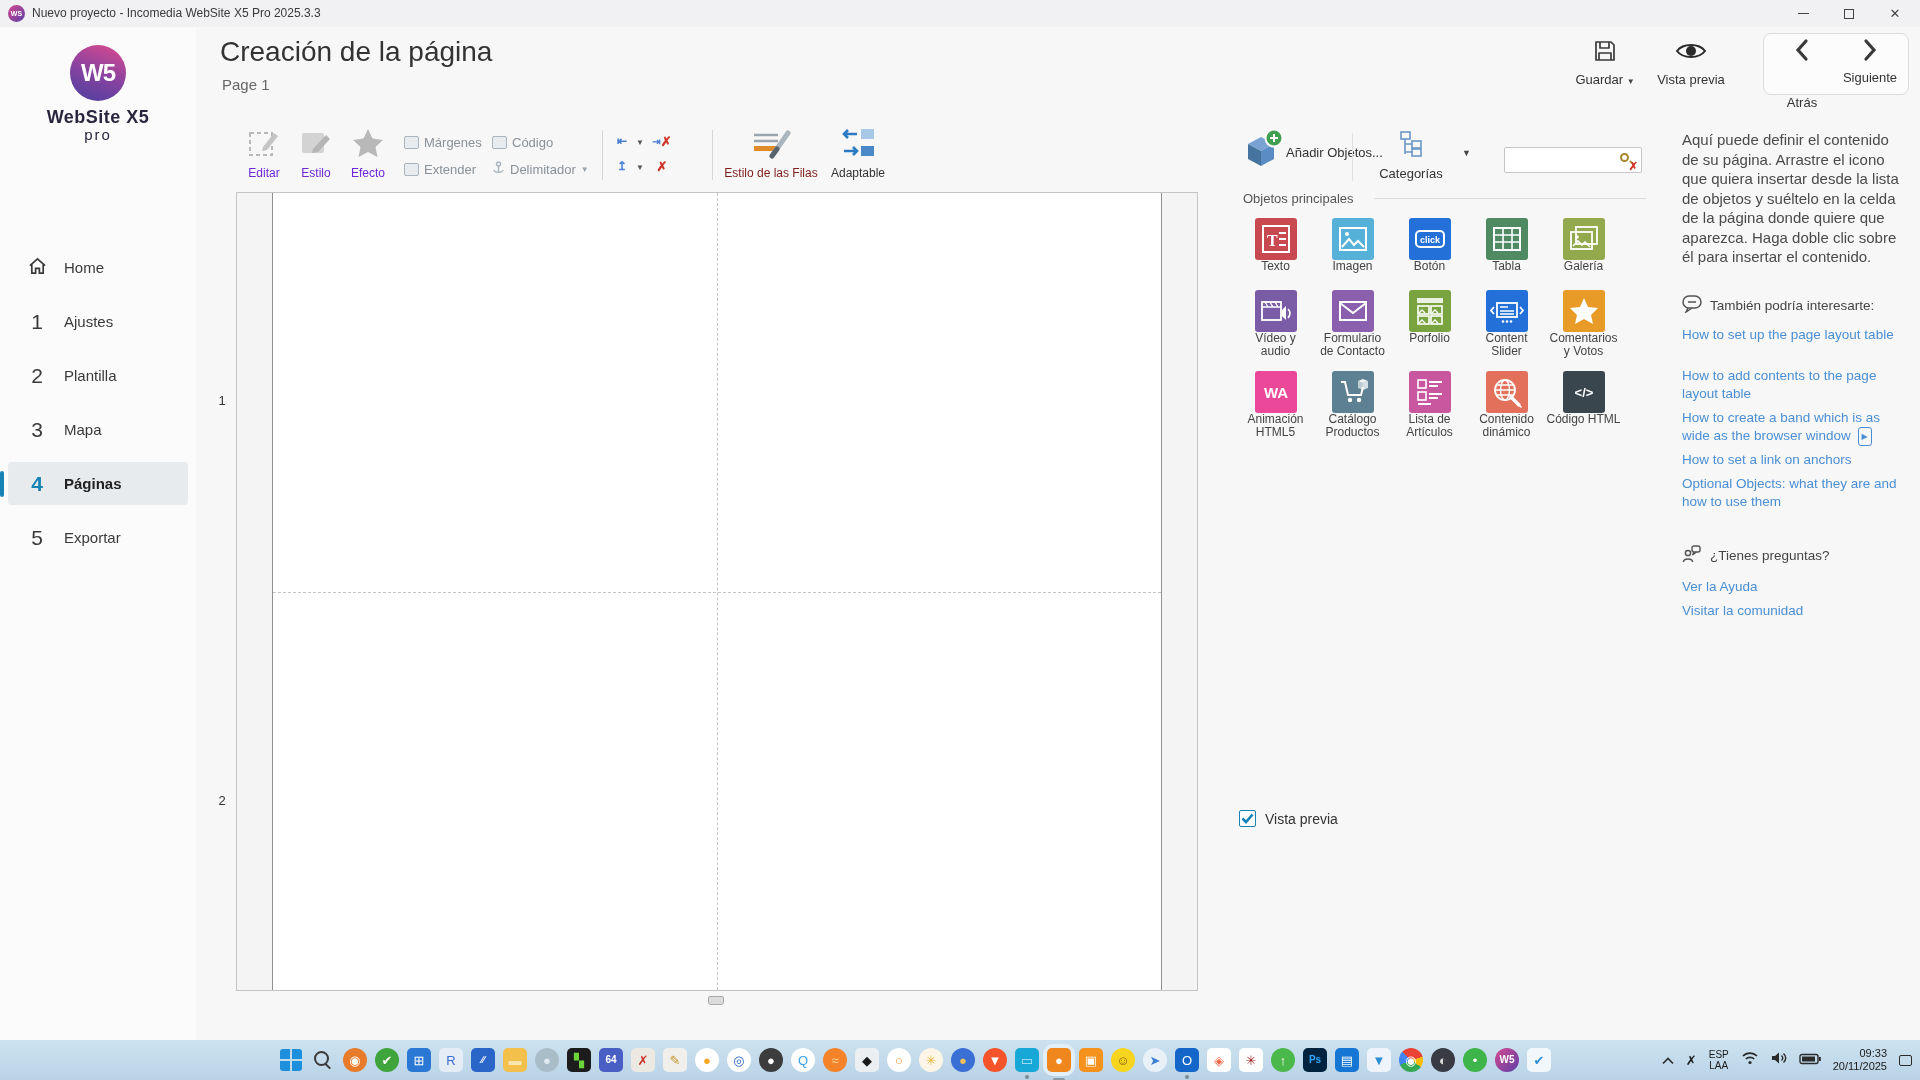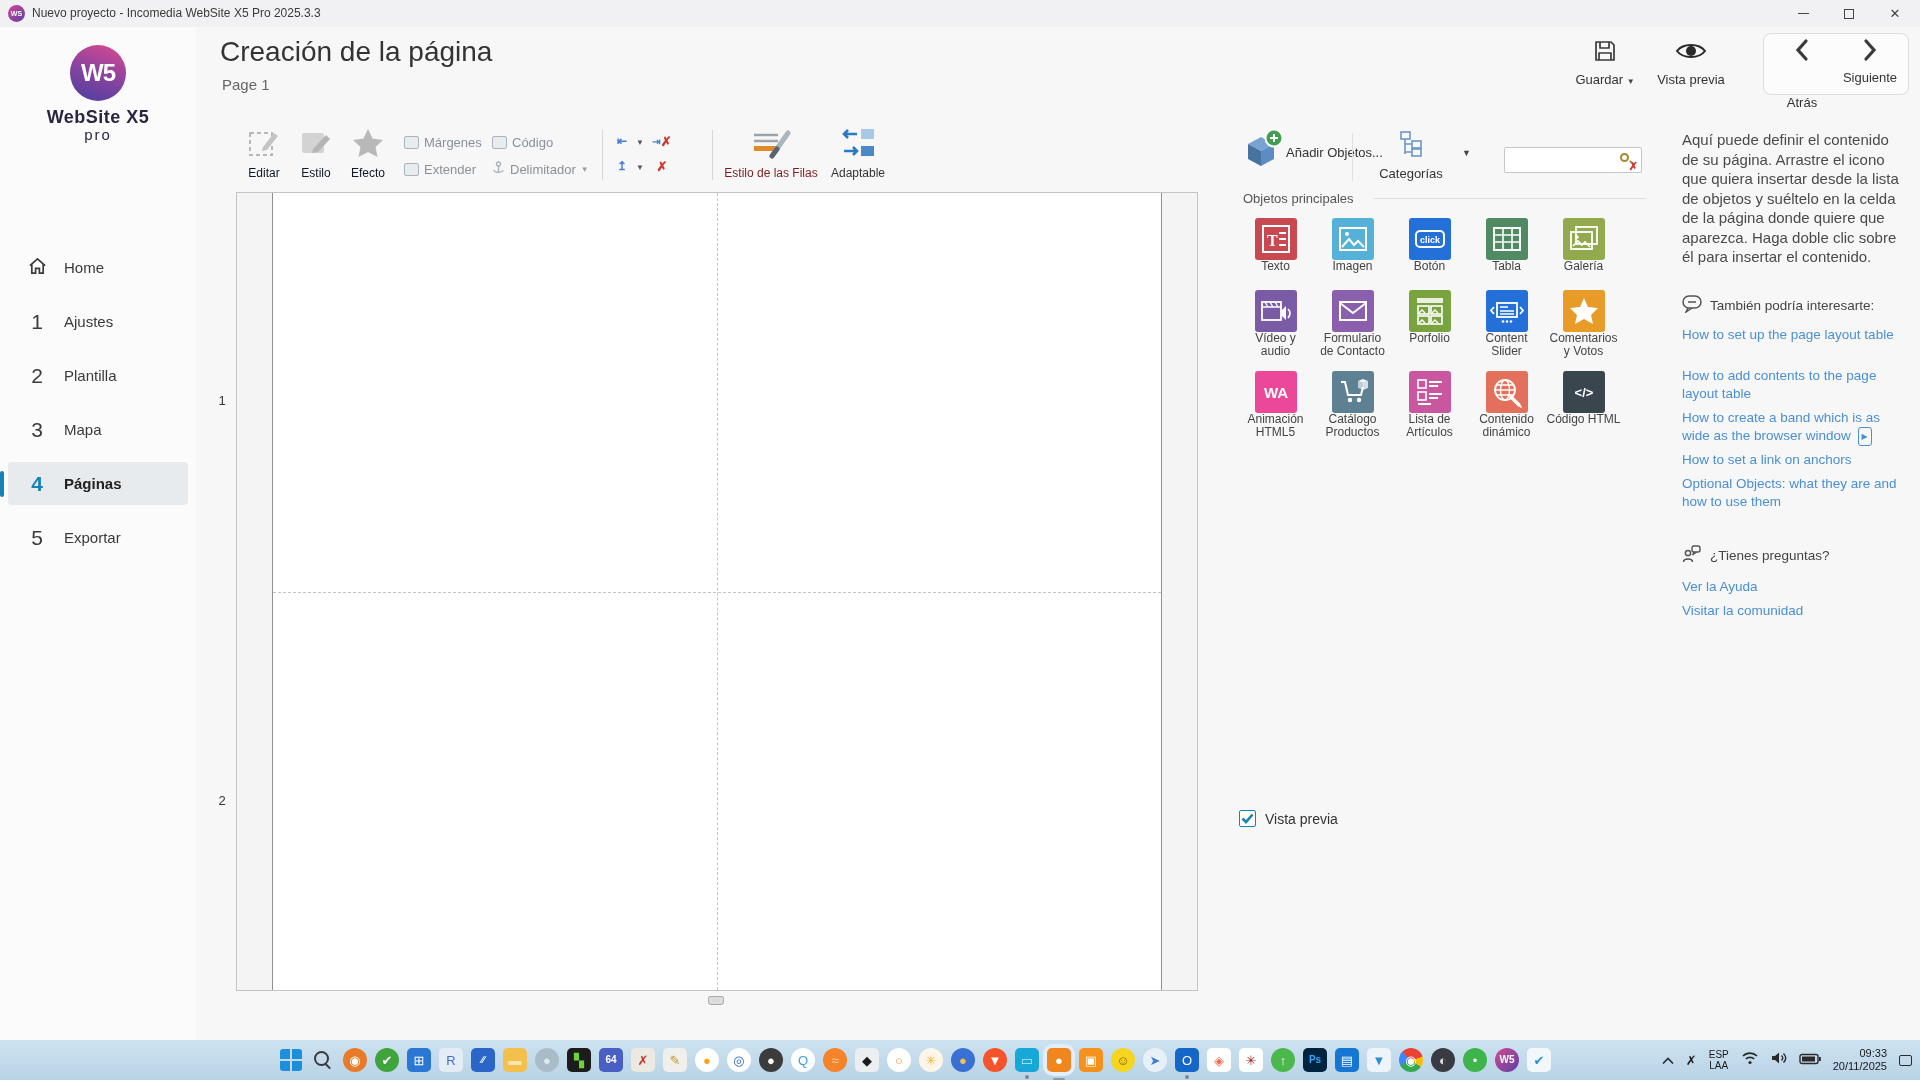--- a/index.html
+++ b/index.html
@@ -36,21 +36,21 @@
   .hbtn .lbl { font-size:13px; color:#333; margin-top:4px; white-space:nowrap; }
   #btn-guardar { left:1576px; width:58px; }
   #btn-vpreview { left:1652px; width:78px; }
   #nav-group { position:absolute; left:1763px; top:33px; width:146px; height:62px; border:1px solid #dcdcdc; border-radius:8px; background:#fcfcfc; }
   #btn-atras { left:1776px; width:52px;gap:25px; } #btn-siguiente { left:1838px; width:64px;justify-content:space-between; }
   .caret { font-size:8px; color:#444; }
 
   
   .tbtn { position:absolute; top:127px; display:flex; flex-direction:column; align-items:center; }
   .tbtn .lbl { font-size:12px; color:#555; margin-top:3px; white-space:nowrap; }
-  .tbtn.disabled .lbl { color:#0f172a; }
+  .tbtn.disabled .lbl { color:#6d28d9; }
   #tb-editar { left:240px; width:48px; } #tb-estilo { left:294px; width:44px; } #tb-efecto { left:344px; width:48px; }
   .stackrow { position:absolute; height:22px; display:flex; align-items:center; gap:5px; font-size:13px; color:#8a9198; }
   .mini-ic { width:15px; height:13px; border:1.4px solid #a9b4bf; border-radius:2px; position:relative; background:#e8ecef; }
   .vsep { position:absolute; top:130px; width:1px; height:50px; background:#d6d6d6; }
   .smallbtn { position:absolute; width:20px; height:20px; display:flex; align-items:center; justify-content:center; font-size:14px; }
   .redx { color:#d0342a; font-weight:bold; font-size:13px; }
   .bluearrow { color:#4a7fd4; font-weight:bold; font-size:12px; }
   .dcaret { position:absolute; font-size:8px; color:#555; }
 
   

